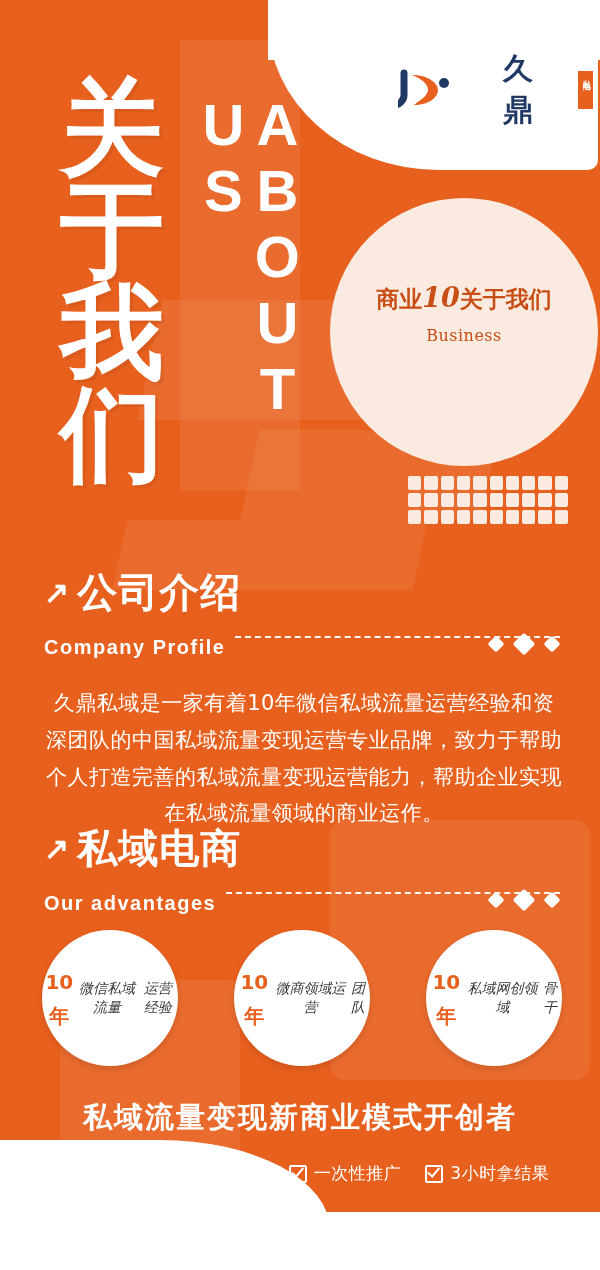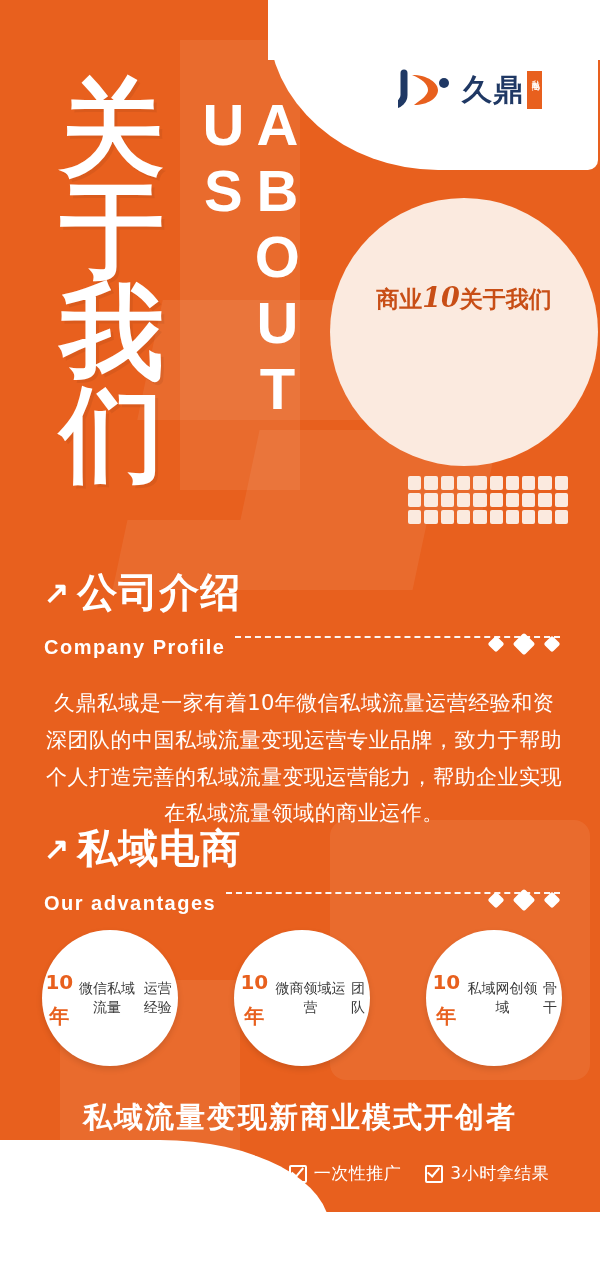--- a/index.html
+++ b/index.html
@@ -94,20 +94,21 @@
 
   
   .logo {
     position: absolute;
     top: 62px;
     left: 398px;
     width: 176px;
     height: 56px;
     display: flex;
     align-items: center;
+    gap: 41px;
   }
   .logo svg { display: block; }
   .logo-cn {
     font-family: "DejaVu Sans", sans-serif;
     font-weight: bold;
     font-size: 30px;
     color: #1f3864;
     letter-spacing: 1px;
     margin-left: 6px;
   }
@@ -283,20 +284,21 @@
     font-size: 34px;
     line-height: 1;
     margin-bottom: 8px;
   }
   .adv-num span { font-size: 20px; }
   .adv-desc {
     color: #3a3a3a;
     font-family: "DejaVu Sans", sans-serif;
     font-size: 14px;
     line-height: 1.35;
+    font-style: italic;
   }
 
   
   .slogan {
     position: absolute;
     top: 1098px;
     left: 0;
     width: 600px;
     text-align: center;
     color: #ffffff;
@@ -406,20 +408,21 @@
     <span class="logo-sub">私域电商</span>
   </div>
 
   <div class="hero-cn">关于我们</div>
   <div class="hero-en">ABOUT US</div>
 
   <div class="circle-text">
     <div class="l1">
       <span>商业</span><em>10</em><span>关于我们</span>
     </div>
+    <div class="l2">Business</div>
   </div>
 
   <div class="section" style="top:572px;">
     <div class="sec-head">
       <span class="sec-mark">↗</span>
       <span class="sec-title">公司介绍</span>
     </div>
     <div class="sec-sub-row" style="position:relative;">
       <span class="sec-sub">Company Profile</span>
       <span class="dash-line"></span>

